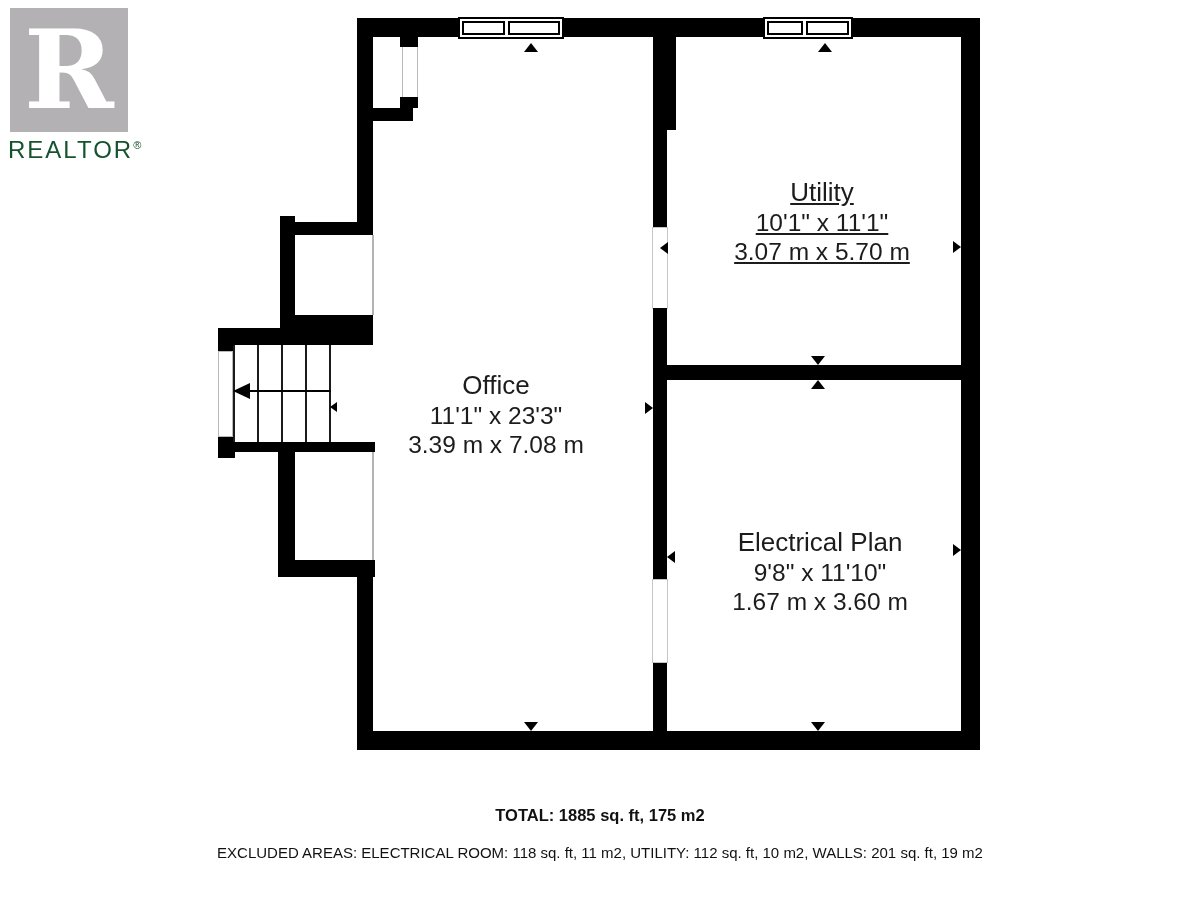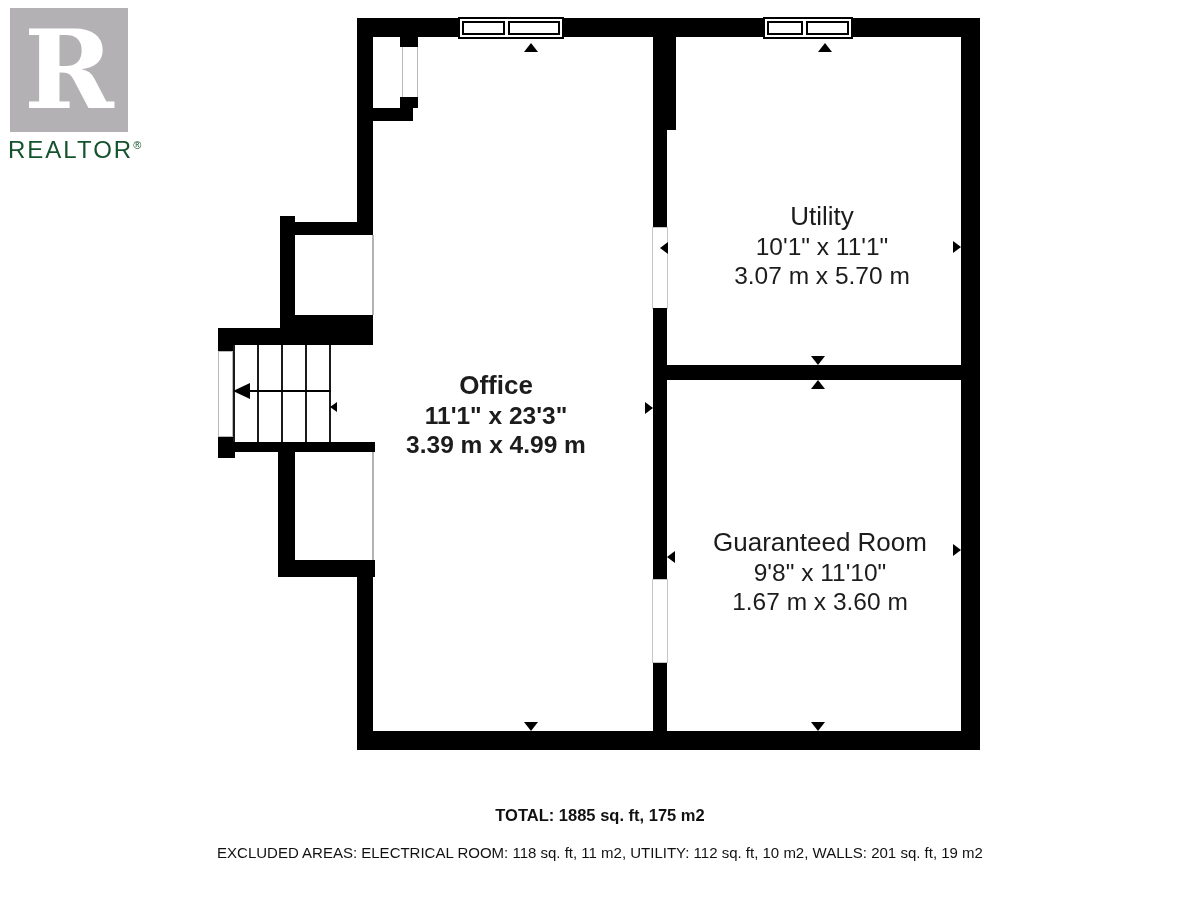--- a/index.html
+++ b/index.html
@@ -106,34 +106,34 @@
   <div class="tri tri-left" style="left:660px;top:242px;"></div>
   <div class="tri tri-right" style="left:645px;top:402px;"></div>
   <div class="tri tri-left" style="left:667px;top:551px;"></div>
   <div class="tri tri-right" style="left:953px;top:241px;"></div>
   <div class="tri tri-right" style="left:953px;top:544px;"></div>
   <div class="tri tri-down" style="left:811px;top:356px;"></div>
   <div class="tri tri-up" style="left:811px;top:380px;"></div>
   <div class="tri tri-down" style="left:524px;top:722px;"></div>
   <div class="tri tri-down" style="left:811px;top:722px;"></div>
 
-  <div class="room-label" style="left:692px;top:200px;width:260px;">
+  <div class="room-label" style="left:692px;top:176px;width:260px;text-decoration:underline;">
     <div class="room-name">Utility</div>
     <div class="room-dim">10'1" x 11'1"</div>
     <div class="room-dim">3.07 m x 5.70 m</div>
   </div>
 
-  <div class="room-label" style="left:366px;top:369px;width:260px;font-weight:bold;">
+  <div class="room-label" style="left:366px;top:369px;width:260px;">
     <div class="room-name">Office</div>
     <div class="room-dim">11'1" x 23'3"</div>
-    <div class="room-dim">3.39 m x 4.99 m</div>
+    <div class="room-dim">3.39 m x 7.08 m</div>
   </div>
 
   <div class="room-label" style="left:690px;top:526px;width:260px;">
-    <div class="room-name">Guaranteed Room</div>
+    <div class="room-name">Electrical Plan</div>
     <div class="room-dim">9'8" x 11'10"</div>
     <div class="room-dim">1.67 m x 3.60 m</div>
   </div>
 
   <div class="summary summary-total" style="top:806px;">TOTAL: 1885 sq. ft, 175 m2</div>
   <div class="summary summary-line" style="top:844px;">EXCLUDED AREAS: ELECTRICAL ROOM: 118 sq. ft, 11 m2, UTILITY: 112 sq. ft, 10 m2, WALLS: 201 sq. ft, 19 m2</div>
 
 </div>
 
 </body></html>

